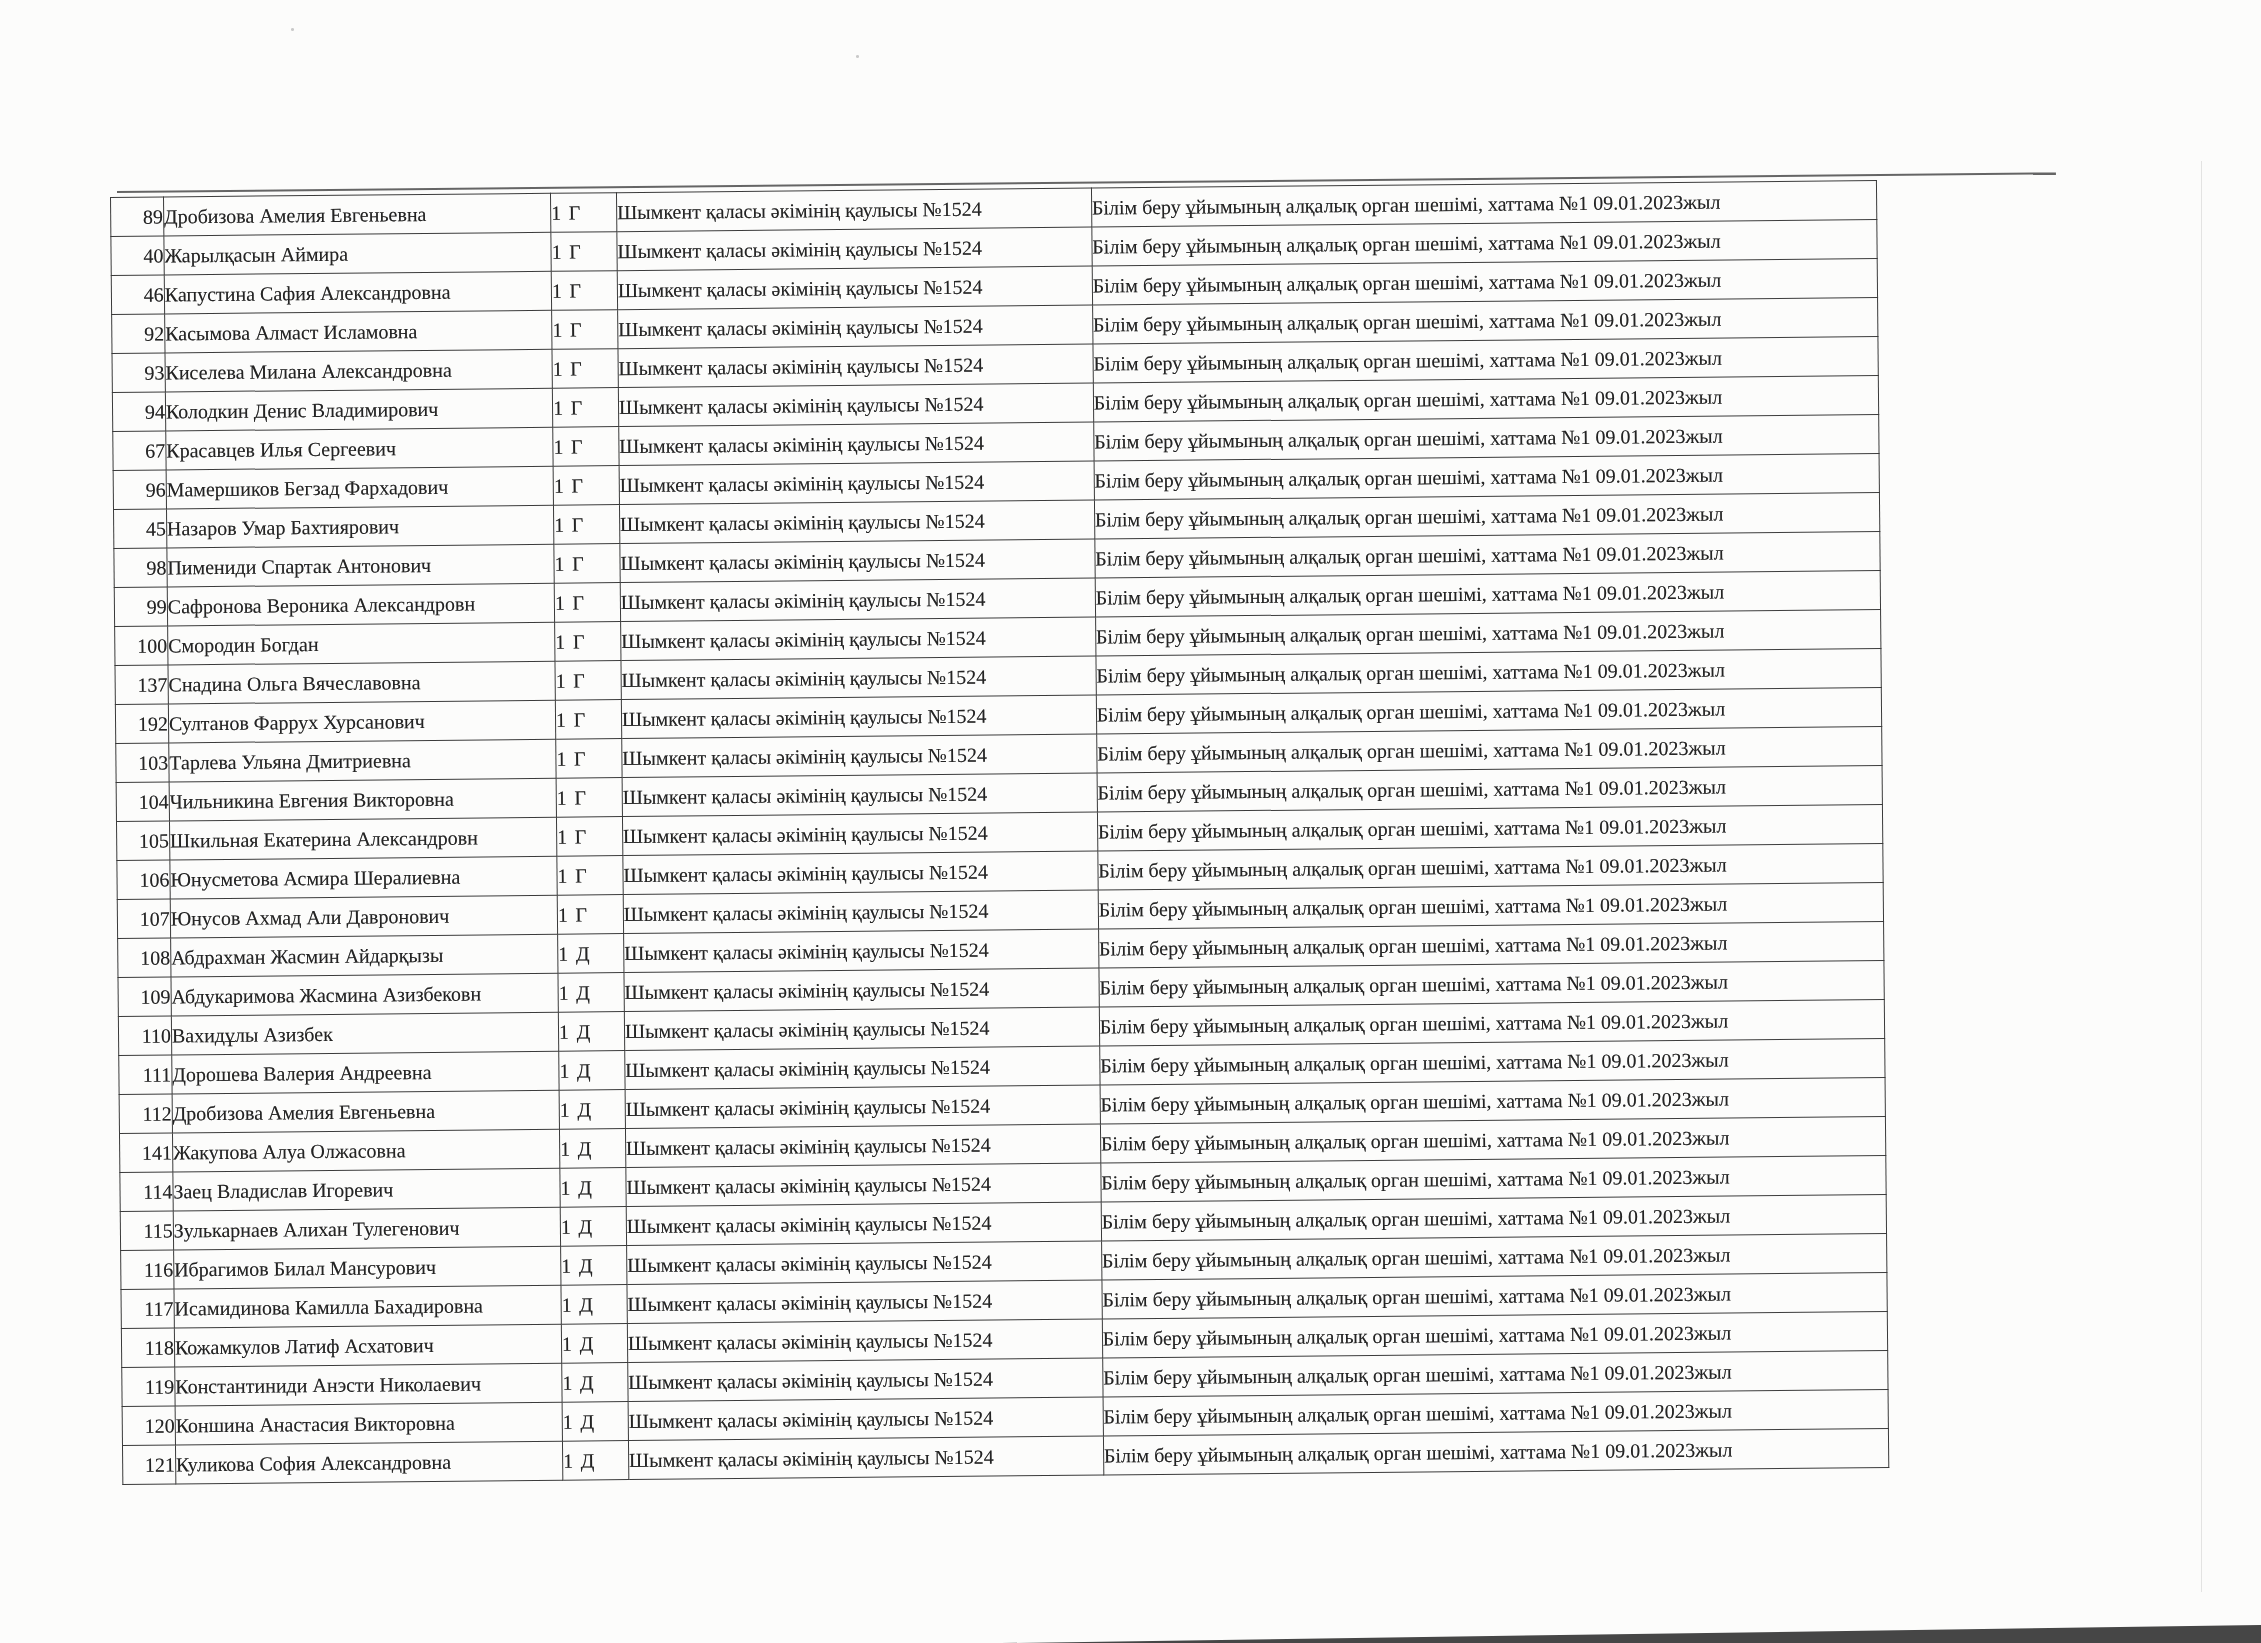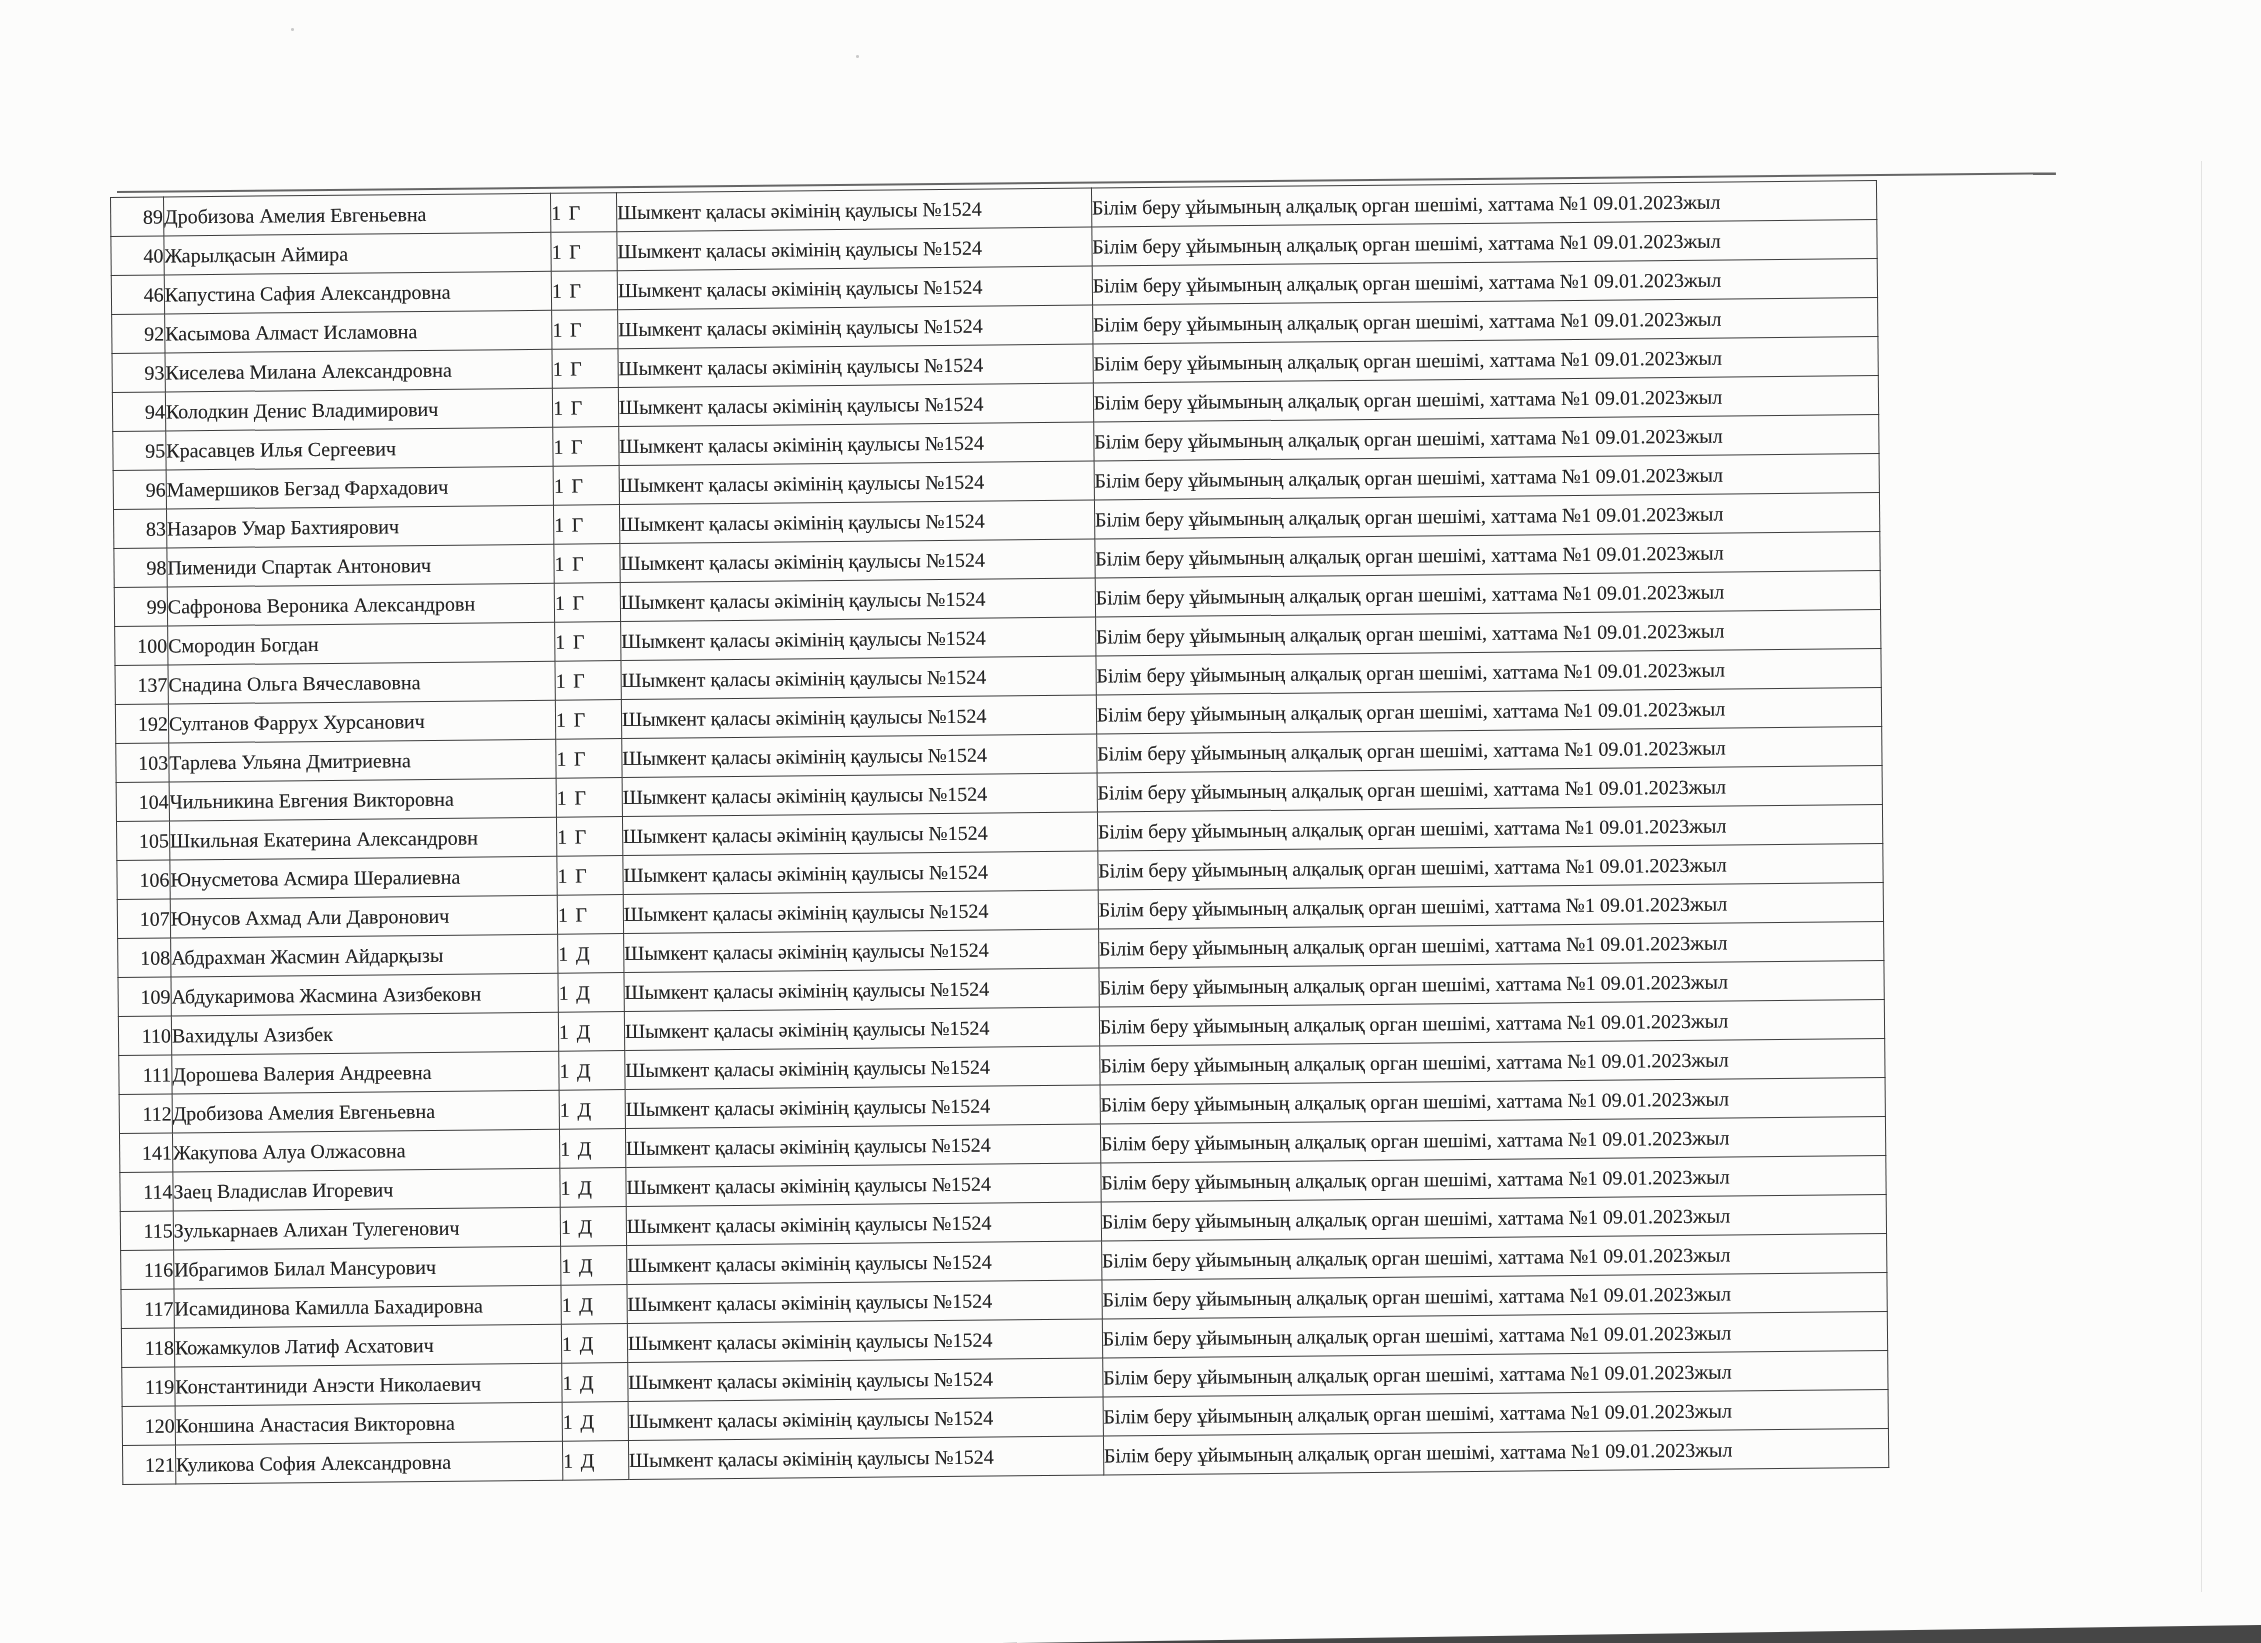--- a/index.html
+++ b/index.html
@@ -130,35 +130,35 @@
           <td class="c-decision">Білім беру ұйымының алқалық орган шешімі, хаттама №1 09.01.2023жыл</td>
         </tr>
         <tr>
           <td class="c-num">94</td>
           <td class="c-name">Колодкин Денис Владимирович</td>
           <td class="c-grade">1 Г</td>
           <td class="c-basis">Шымкент қаласы әкімінің қаулысы №1524</td>
           <td class="c-decision">Білім беру ұйымының алқалық орган шешімі, хаттама №1 09.01.2023жыл</td>
         </tr>
         <tr>
-          <td class="c-num">95</td>
+          <td class="c-num">67</td>
           <td class="c-name">Красавцев Илья Сергеевич</td>
           <td class="c-grade">1 Г</td>
           <td class="c-basis">Шымкент қаласы әкімінің қаулысы №1524</td>
           <td class="c-decision">Білім беру ұйымының алқалық орган шешімі, хаттама №1 09.01.2023жыл</td>
         </tr>
         <tr>
           <td class="c-num">96</td>
           <td class="c-name">Мамершиков Бегзад Фархадович</td>
           <td class="c-grade">1 Г</td>
           <td class="c-basis">Шымкент қаласы әкімінің қаулысы №1524</td>
           <td class="c-decision">Білім беру ұйымының алқалық орган шешімі, хаттама №1 09.01.2023жыл</td>
         </tr>
         <tr>
-          <td class="c-num">83</td>
+          <td class="c-num">45</td>
           <td class="c-name">Назаров Умар Бахтиярович</td>
           <td class="c-grade">1 Г</td>
           <td class="c-basis">Шымкент қаласы әкімінің қаулысы №1524</td>
           <td class="c-decision">Білім беру ұйымының алқалық орган шешімі, хаттама №1 09.01.2023жыл</td>
         </tr>
         <tr>
           <td class="c-num">98</td>
           <td class="c-name">Пимениди Спартак Антонович</td>
           <td class="c-grade">1 Г</td>
           <td class="c-basis">Шымкент қаласы әкімінің қаулысы №1524</td>

